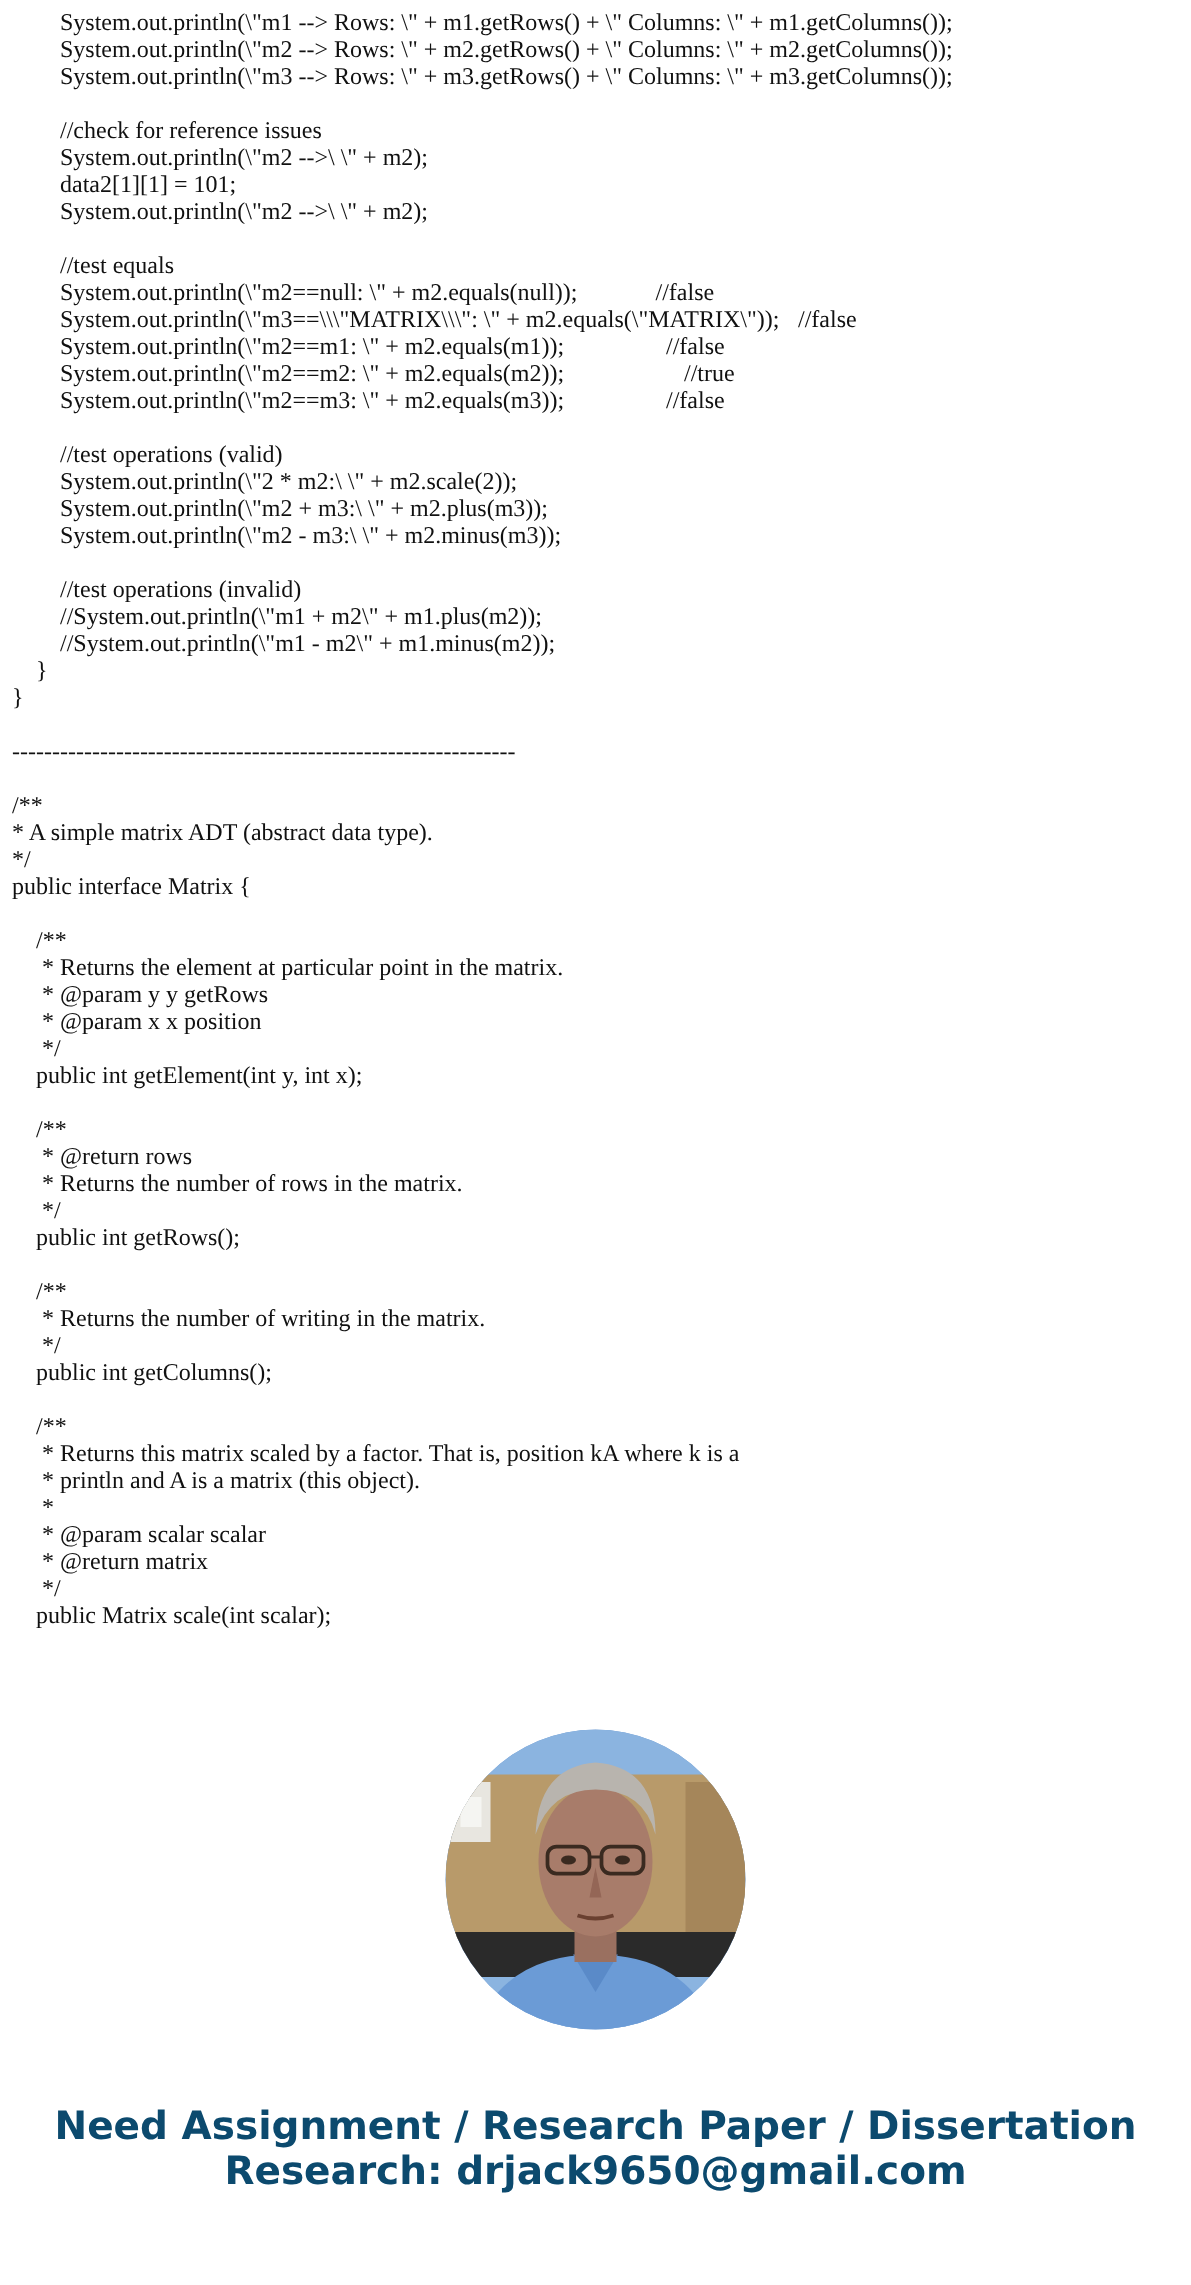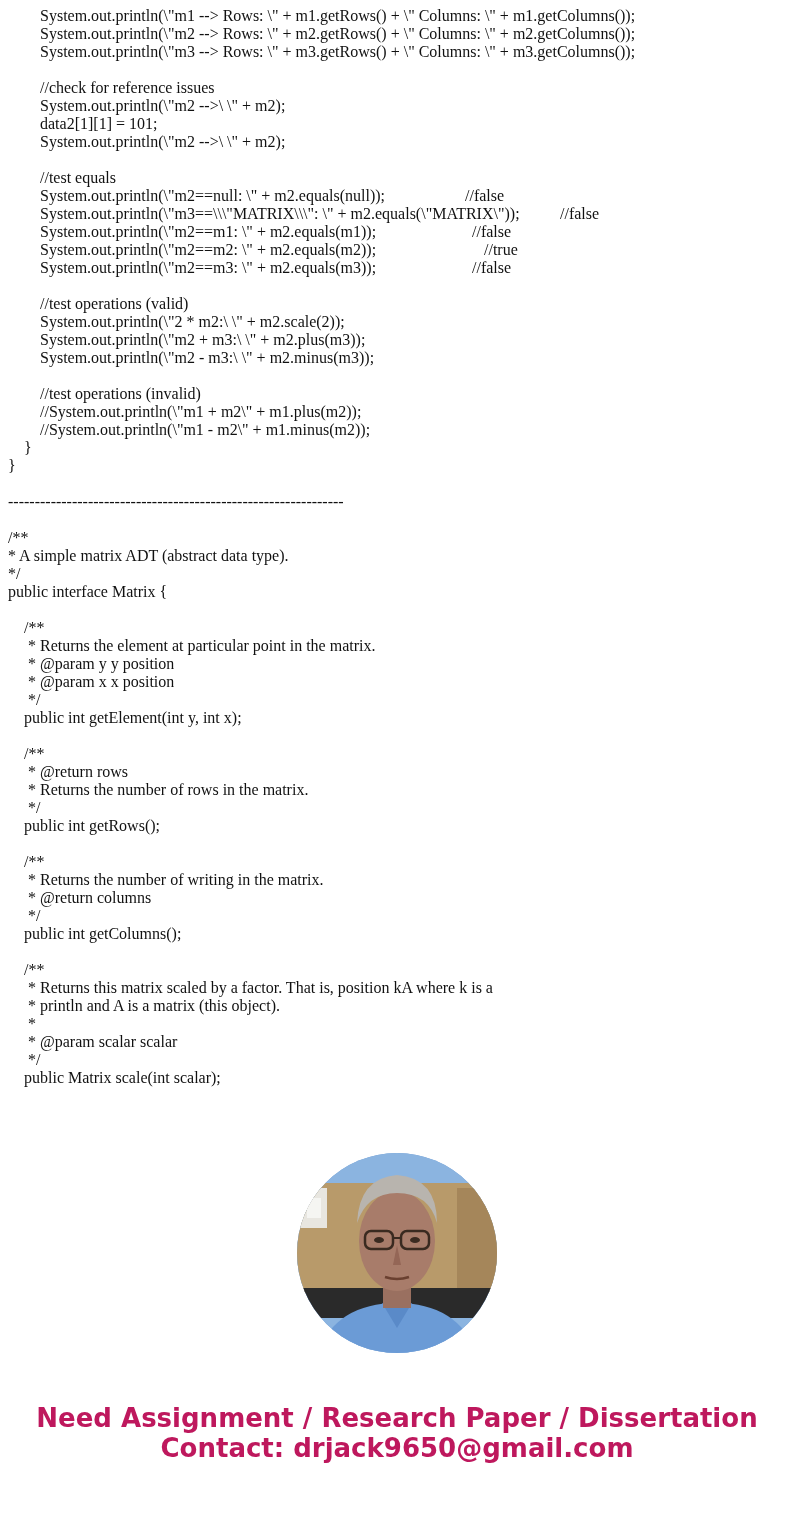--- a/index.html
+++ b/index.html
@@ -2,32 +2,32 @@
 <html><head>
   <meta charset="utf-8">
   <style>
     html, body { margin: 0; padding: 0; background: #ffffff; }
     body { width: 794px; height: 1523px; position: relative; overflow: hidden; color: #111111; }
     .code {
       position: absolute; left: 8px; top: 0; width: 780px; height: 1122px; overflow: hidden;
       font-family: "Liberation Serif", serif; font-size: 16px; line-height: 18px;
     }
     .ln { position: relative; height: 18px; white-space: pre; }
-    .ln .c { position: absolute; top: 0; white-space: pre; margin-left: 28px; }
+    .ln .c { position: absolute; top: 0; white-space: pre; }
     .bold { font-weight: normal; }
     .i1 { padding-left: 16px; }
     .i2 { padding-left: 32px; }
     .top-cut { margin-top: -11px; height: 18px; }
     .avatar {
       position: absolute; left: 297px; top: 1153px; width: 200px; height: 200px; border-radius: 50%;
       overflow: hidden; background: #6f9bd2;
     }
     .footer {
       position: absolute; left: 0; top: 1403px; width: 794px; text-align: center;
-      font-family: "DejaVu Sans", sans-serif; font-weight: bold; font-size: 26px; line-height: 30px; color: #be185d;
+      font-family: "DejaVu Sans", sans-serif; font-weight: bold; font-size: 26px; line-height: 30px; color: #0c4a6e;
     }
   </style>
 </head>
 <body>
 
 <div class="code">
   <div class="ln i2 top-cut" style="color:transparent;">ArrayMatrix m3 = new ArrayMatrix(data3);</div>
   <div class="ln i2">System.out.println(\"m1 --&gt; Rows: \" + m1.getRows() + \" Columns: \" + m1.getColumns());</div>
   <div class="ln i2">System.out.println(\"m2 --&gt; Rows: \" + m2.getRows() + \" Columns: \" + m2.getColumns());</div>
   <div class="ln i2">System.out.println(\"m3 --&gt; Rows: \" + m3.getRows() + \" Columns: \" + m3.getColumns());</div>
@@ -61,45 +61,45 @@
   <div class="ln"></div>
 
   <div class="ln">/**</div>
   <div class="ln">* A simple matrix ADT (abstract data type).</div>
   <div class="ln">*/</div>
   <div class="ln bold">public interface Matrix {</div>
   <div class="ln"></div>
 
   <div class="ln i1">/**</div>
   <div class="ln i1"> * Returns the element at particular point in the matrix.</div>
-  <div class="ln i1"> * @param y y position</div>
+  <div class="ln i1"> * @param y y getRows</div>
   <div class="ln i1"> * @param x x position</div>
   <div class="ln i1"> */</div>
   <div class="ln i1">public int getElement(int y, int x);</div>
   <div class="ln"></div>
 
   <div class="ln i1">/**</div>
   <div class="ln i1"> * @return rows</div>
   <div class="ln i1"> * Returns the number of rows in the matrix.</div>
   <div class="ln i1"> */</div>
   <div class="ln i1">public int getRows();</div>
   <div class="ln"></div>
 
   <div class="ln i1">/**</div>
   <div class="ln i1"> * Returns the number of writing in the matrix.</div>
-  <div class="ln i1"> * @return columns</div>
   <div class="ln i1"> */</div>
   <div class="ln i1">public int getColumns();</div>
   <div class="ln"></div>
 
   <div class="ln i1">/**</div>
   <div class="ln i1"> * Returns this matrix scaled by a factor. That is, position kA where k is a</div>
   <div class="ln i1"> * println and A is a matrix (this object).</div>
   <div class="ln i1"> *</div>
   <div class="ln i1"> * @param scalar scalar</div>
+  <div class="ln i1"> * @return matrix</div>
   <div class="ln i1"> */</div>
   <div class="ln i1">public Matrix scale(int scalar);</div>
 </div>
 
 <div class="avatar">
   <svg width="200" height="200" viewBox="0 0 200 200">
     <rect x="0" y="0" width="200" height="200" fill="#8bb4e0"></rect>
     <rect x="0" y="30" width="200" height="110" fill="#b89a6a"></rect>
     <rect x="0" y="35" width="30" height="40" fill="#e8e6e0"></rect>
     <rect x="10" y="45" width="14" height="20" fill="#f5f5f2"></rect>
@@ -115,14 +115,14 @@
     <line x1="96" y1="85" x2="104" y2="85" stroke="#3a2a20" stroke-width="2"></line>
     <ellipse cx="82" cy="87" rx="5" ry="3" fill="#3a2a20"></ellipse>
     <ellipse cx="118" cy="87" rx="5" ry="3" fill="#3a2a20"></ellipse>
     <path d="M100 92 L96 112 L104 112 Z" fill="#946656"></path>
     <path d="M88 124 Q100 128 112 124" stroke="#6a4030" stroke-width="2.5" fill="none"></path>
   </svg>
 </div>
 
 <div class="footer">
   <div>Need Assignment / Research Paper / Dissertation</div>
-  <div>Contact: drjack9650@gmail.com</div>
+  <div>Research: drjack9650@gmail.com</div>
 </div>
 
 </body></html>

